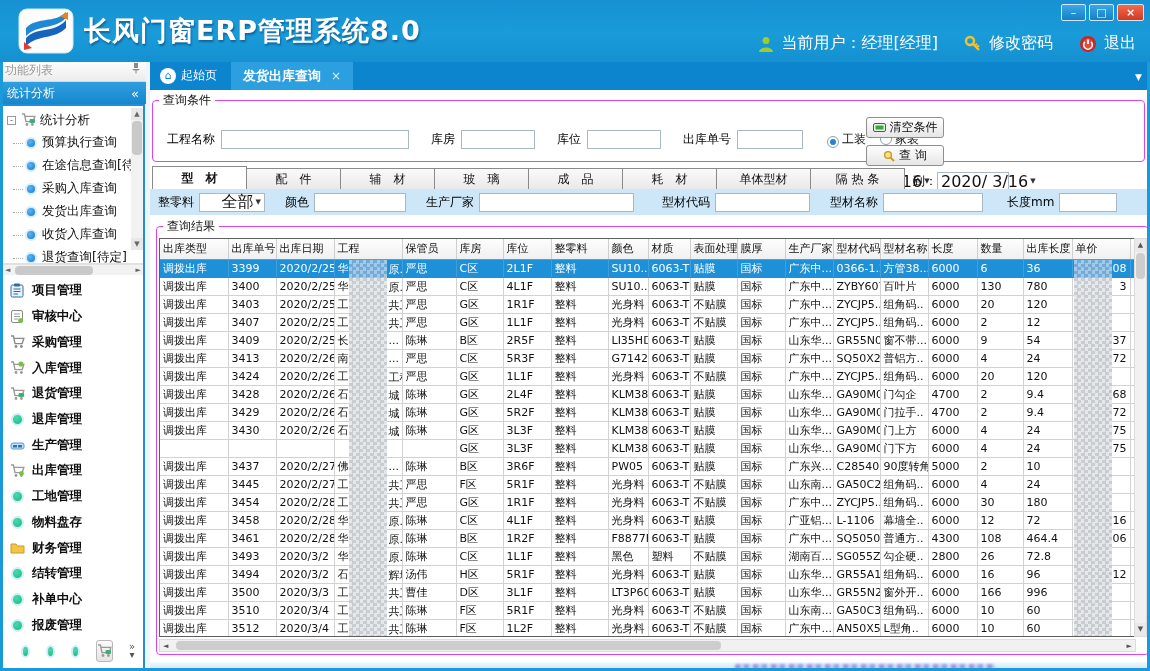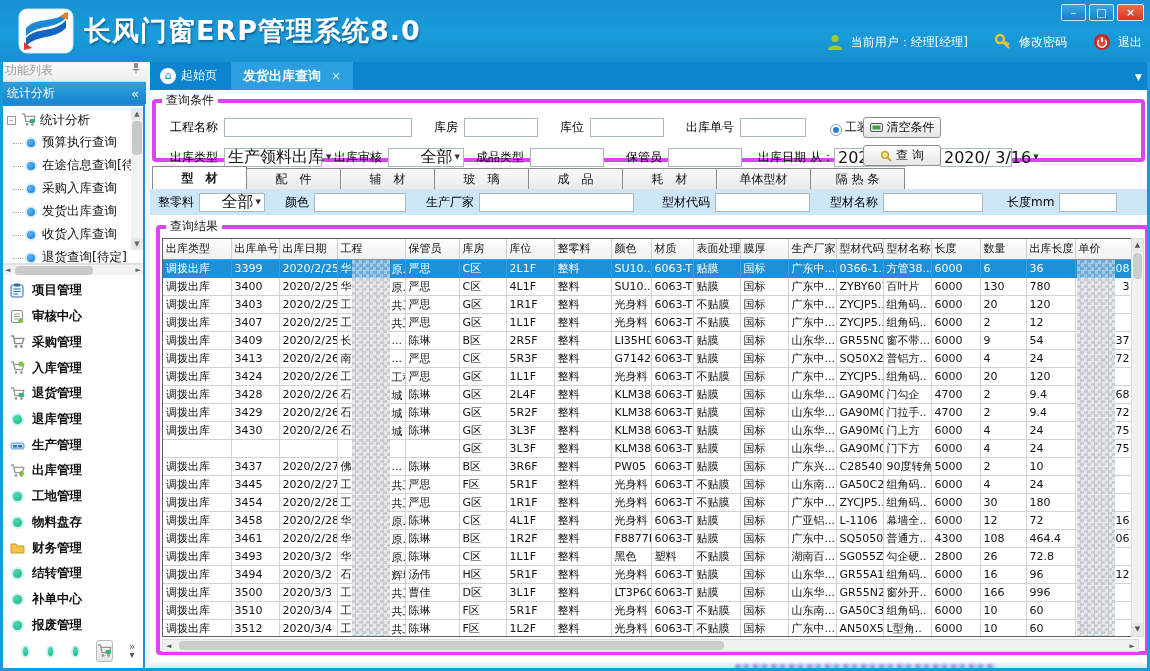--- a/index.html
+++ b/index.html
@@ -16,21 +16,21 @@
   .banner{position:absolute;left:0;top:0;width:1150px;height:62px;
           background:linear-gradient(#1691d3,#1a9bd9 55%,#1590d0);}
   .logo{position:absolute;left:18px;top:8px;width:56px;height:46px;}
   .app-title{position:absolute;left:84px;top:13px;font-size:27px;font-weight:bold;color:#fff;
              text-shadow:1px 2px 2px rgba(0,40,80,.45);letter-spacing:1px;}
   .winbtns{position:absolute;right:6px;top:4px;display:flex;gap:3px;}
   .wbtn{width:25px;height:17px;border:1px solid #cfe9fa;border-radius:2px;color:#fff;
         display:flex;align-items:center;justify-content:center;font-size:11px;line-height:1;
         background:linear-gradient(#3aa7e6,#1580c6);cursor:default;}
   .wbtn.close{background:linear-gradient(#f26a4f,#d03a22);width:27px;font-weight:bold;}
-  .userbar{position:absolute;right:8px;top:33px;display:flex;align-items:center;gap:7px;color:#fff;font-size:12px;}
+  .userbar{position:absolute;right:14px;top:33px;display:flex;align-items:center;gap:7px;color:#fff;font-size:16px;}
   .userbar .gap{width:12px;}
   .uicon{display:inline-block;width:18px;height:18px;}
 
   
   .sidebar{position:absolute;left:0;top:62px;width:146px;bottom:0;background:#fff;}
   .fn-bar{height:20px;background:linear-gradient(#fdfdfd,#ececec);border-bottom:1px solid #d8d8d8;
           color:#9a9a9a;display:flex;padding:0 5px;}
   .fn-bar .pin{margin-left:auto;color:#8a8a8a;}
   .grp-hdr{height:22px;background:linear-gradient(#2f9fe0,#1787cd);color:#fff;display:flex;
            align-items:center;padding:0 7px;}
@@ -72,24 +72,24 @@
   .tabbar{position:absolute;left:0;top:0;right:0;height:28px;background:#0d84ce;display:flex;align-items:flex-end;}
   .tab-home{display:flex;align-items:center;gap:5px;color:#fff;padding:0 14px 6px 10px;}
   .home-circ{width:16px;height:16px;border-radius:50%;background:#fff;color:#0d84ce;font-size:11px;
              display:flex;align-items:center;justify-content:center;}
   .tab-active{background:#2b9fe0;color:#fff;font-weight:bold;height:28px;display:flex;align-items:center;
               gap:10px;padding:0 12px;font-size:13px;}
   .tab-active .x{font-weight:normal;color:#dff0fb;font-size:12px;}
   .tabbar-caret{margin-left:auto;color:#fff;font-size:9px;padding:0 8px 8px 0;}
   .content{position:absolute;left:0;top:28px;right:0;bottom:9px;background:#fff;}
 
-  fieldset{border:4px solid #d946ef;border-radius:4px;margin:0;padding:0;}
+  fieldset{border:1px solid #d946ef;border-radius:4px;margin:0;padding:0;}
   legend{font-size:12px;padding:0 4px;margin-left:6px;}
   .fs-query{position:absolute;left:2px;top:2px;width:993px;height:70px;}
-  .qrow{display:flex;align-items:center;height:24px;margin-top:6px;padding-left:14px;white-space:nowrap;}
+  .qrow{display:flex;align-items:center;height:24px;margin-top:18px;padding-left:14px;white-space:nowrap;}
   .lbl{color:#000;}
   .input{background:#fff;border:1px solid #aab8c3;height:19px;}
   .select{background:#fff;border:1px solid #aab8c3;height:19px;display:flex;align-items:center;
           padding:0 3px;position:relative;}
   .select .sv{flex:1;font-size:16px;text-align:right;}
   .select .sa{font-size:7px;color:#333;margin-left:2px;}
   .radio{width:12px;height:12px;border-radius:50%;border:1px solid #8aa0b4;background:#fff;
          display:inline-flex;align-items:center;justify-content:center;margin-right:3px;vertical-align:-2px;}
   .radio.on:after{content:"";width:6px;height:6px;border-radius:50%;background:#2d7fd4;}
   .qbtn{width:66px;height:21px;border:1px solid #8f8f8f;border-radius:3px;

